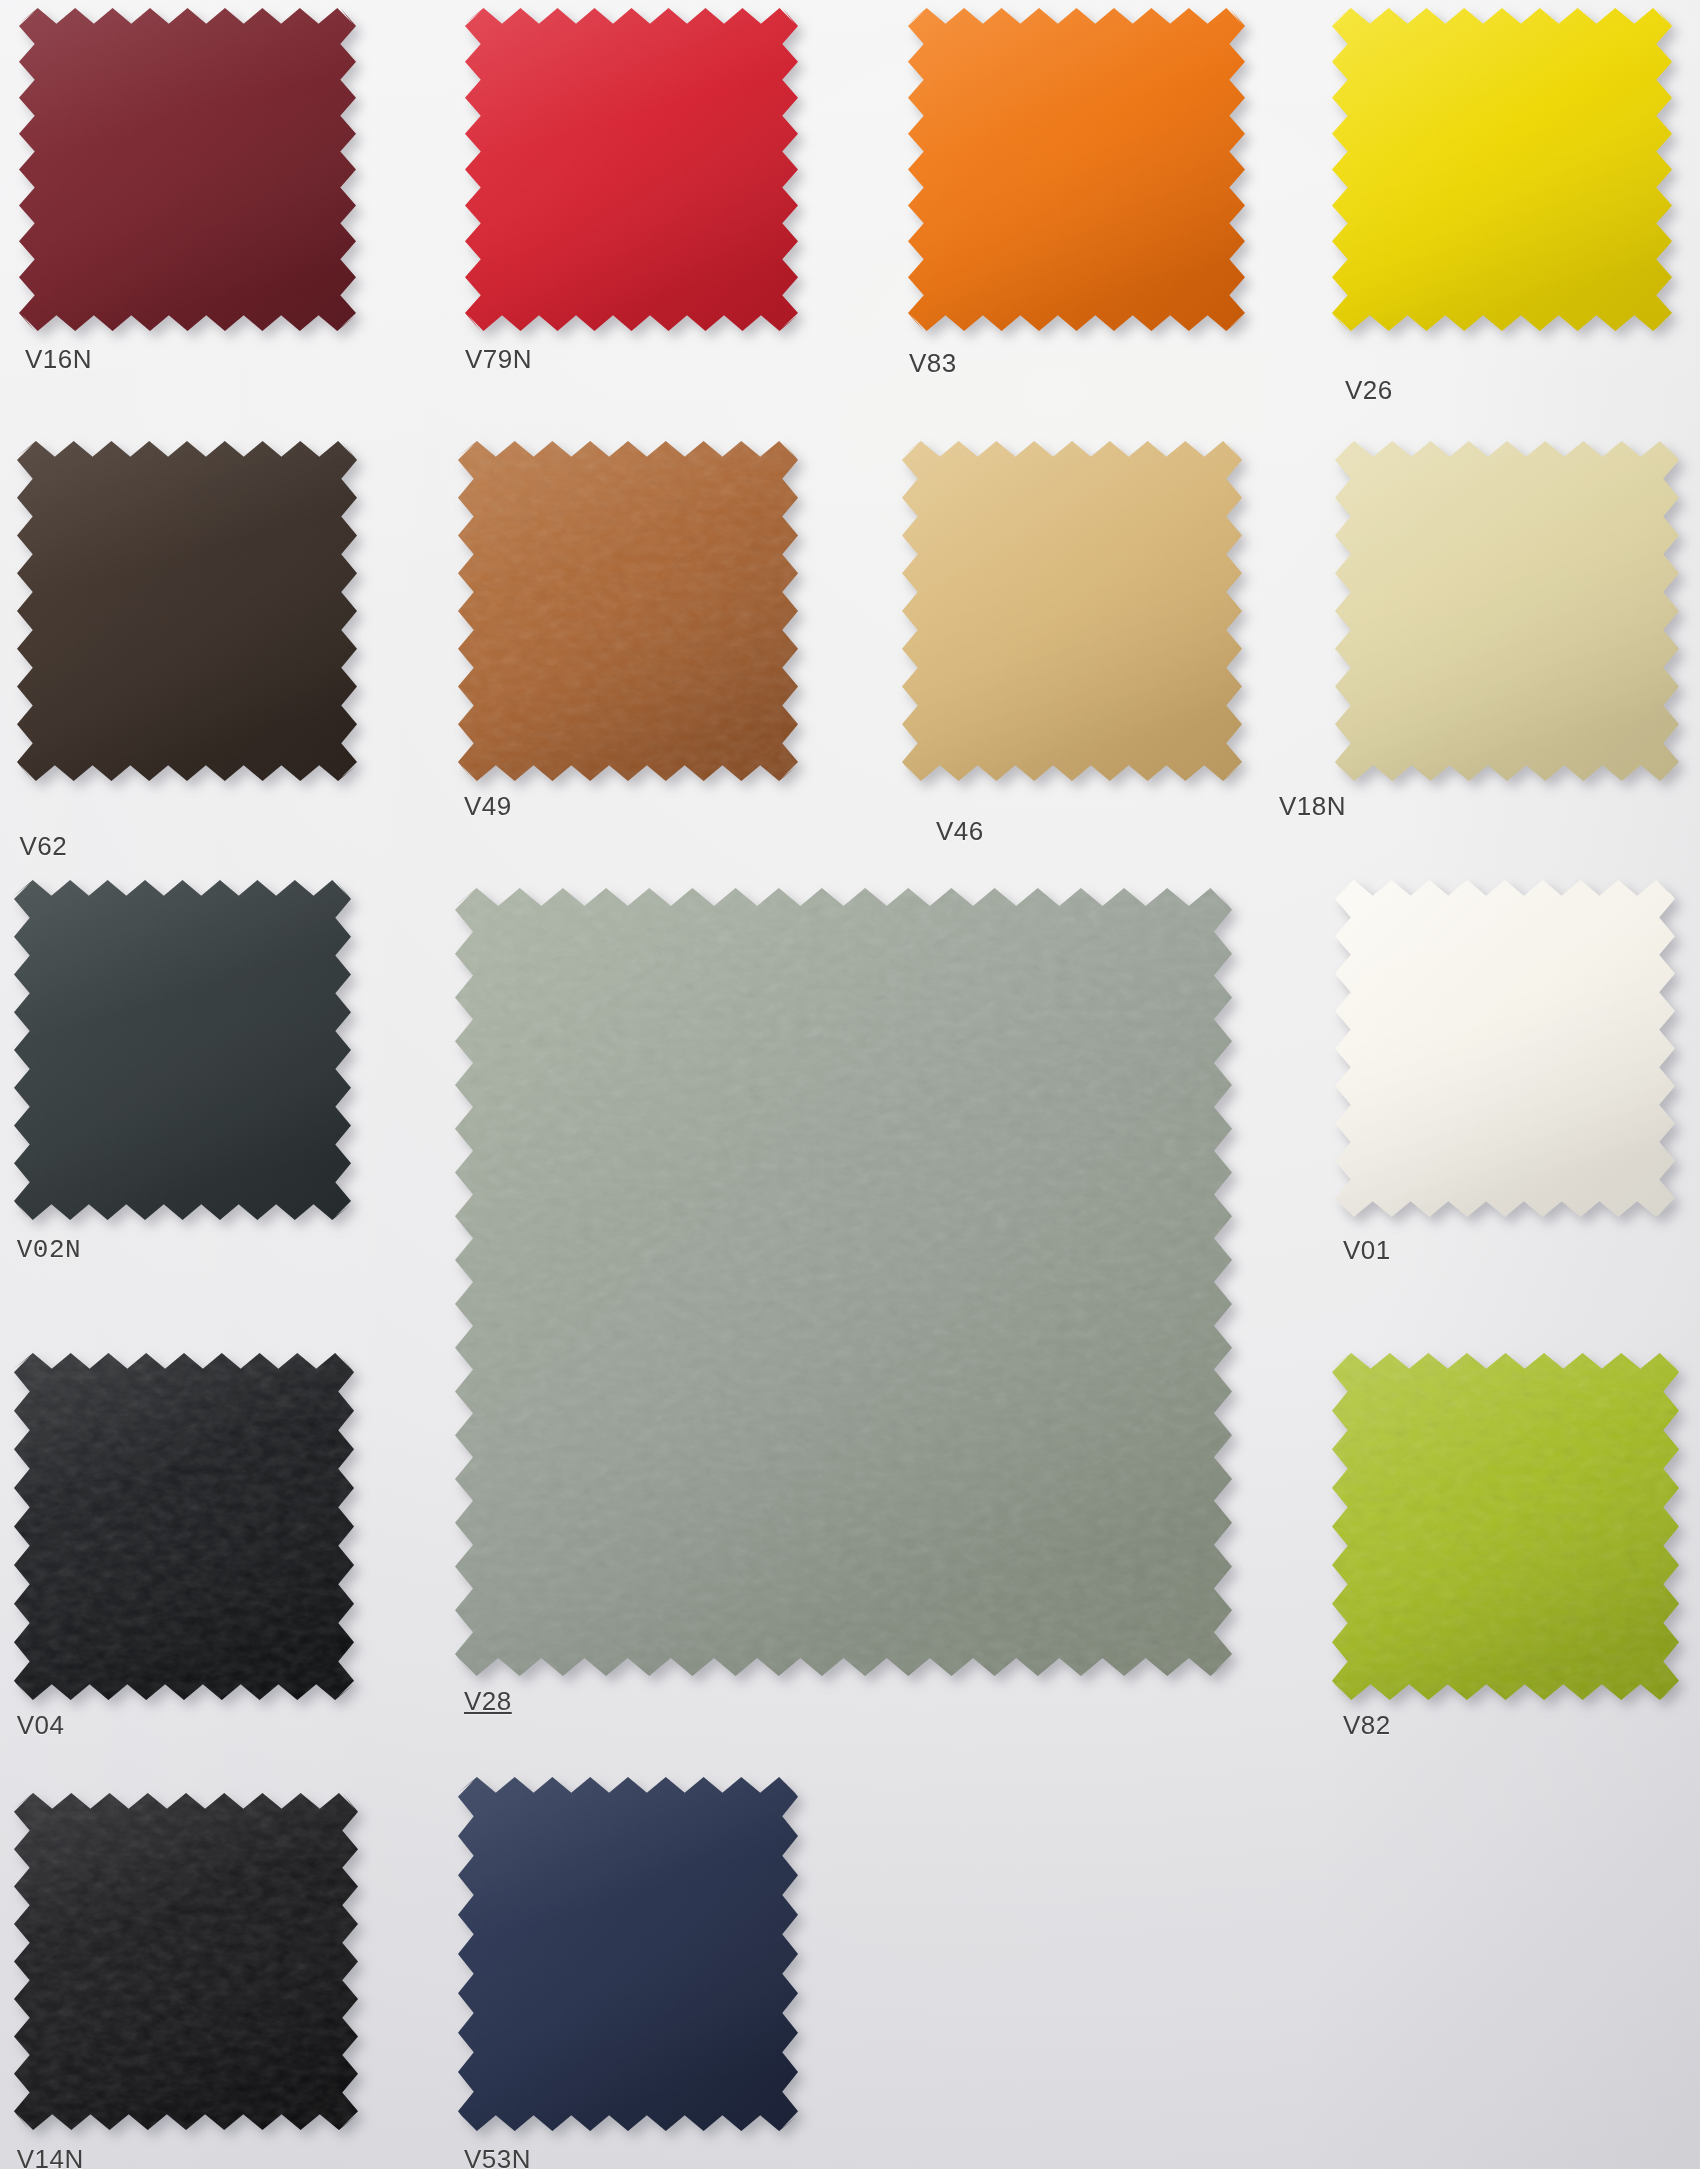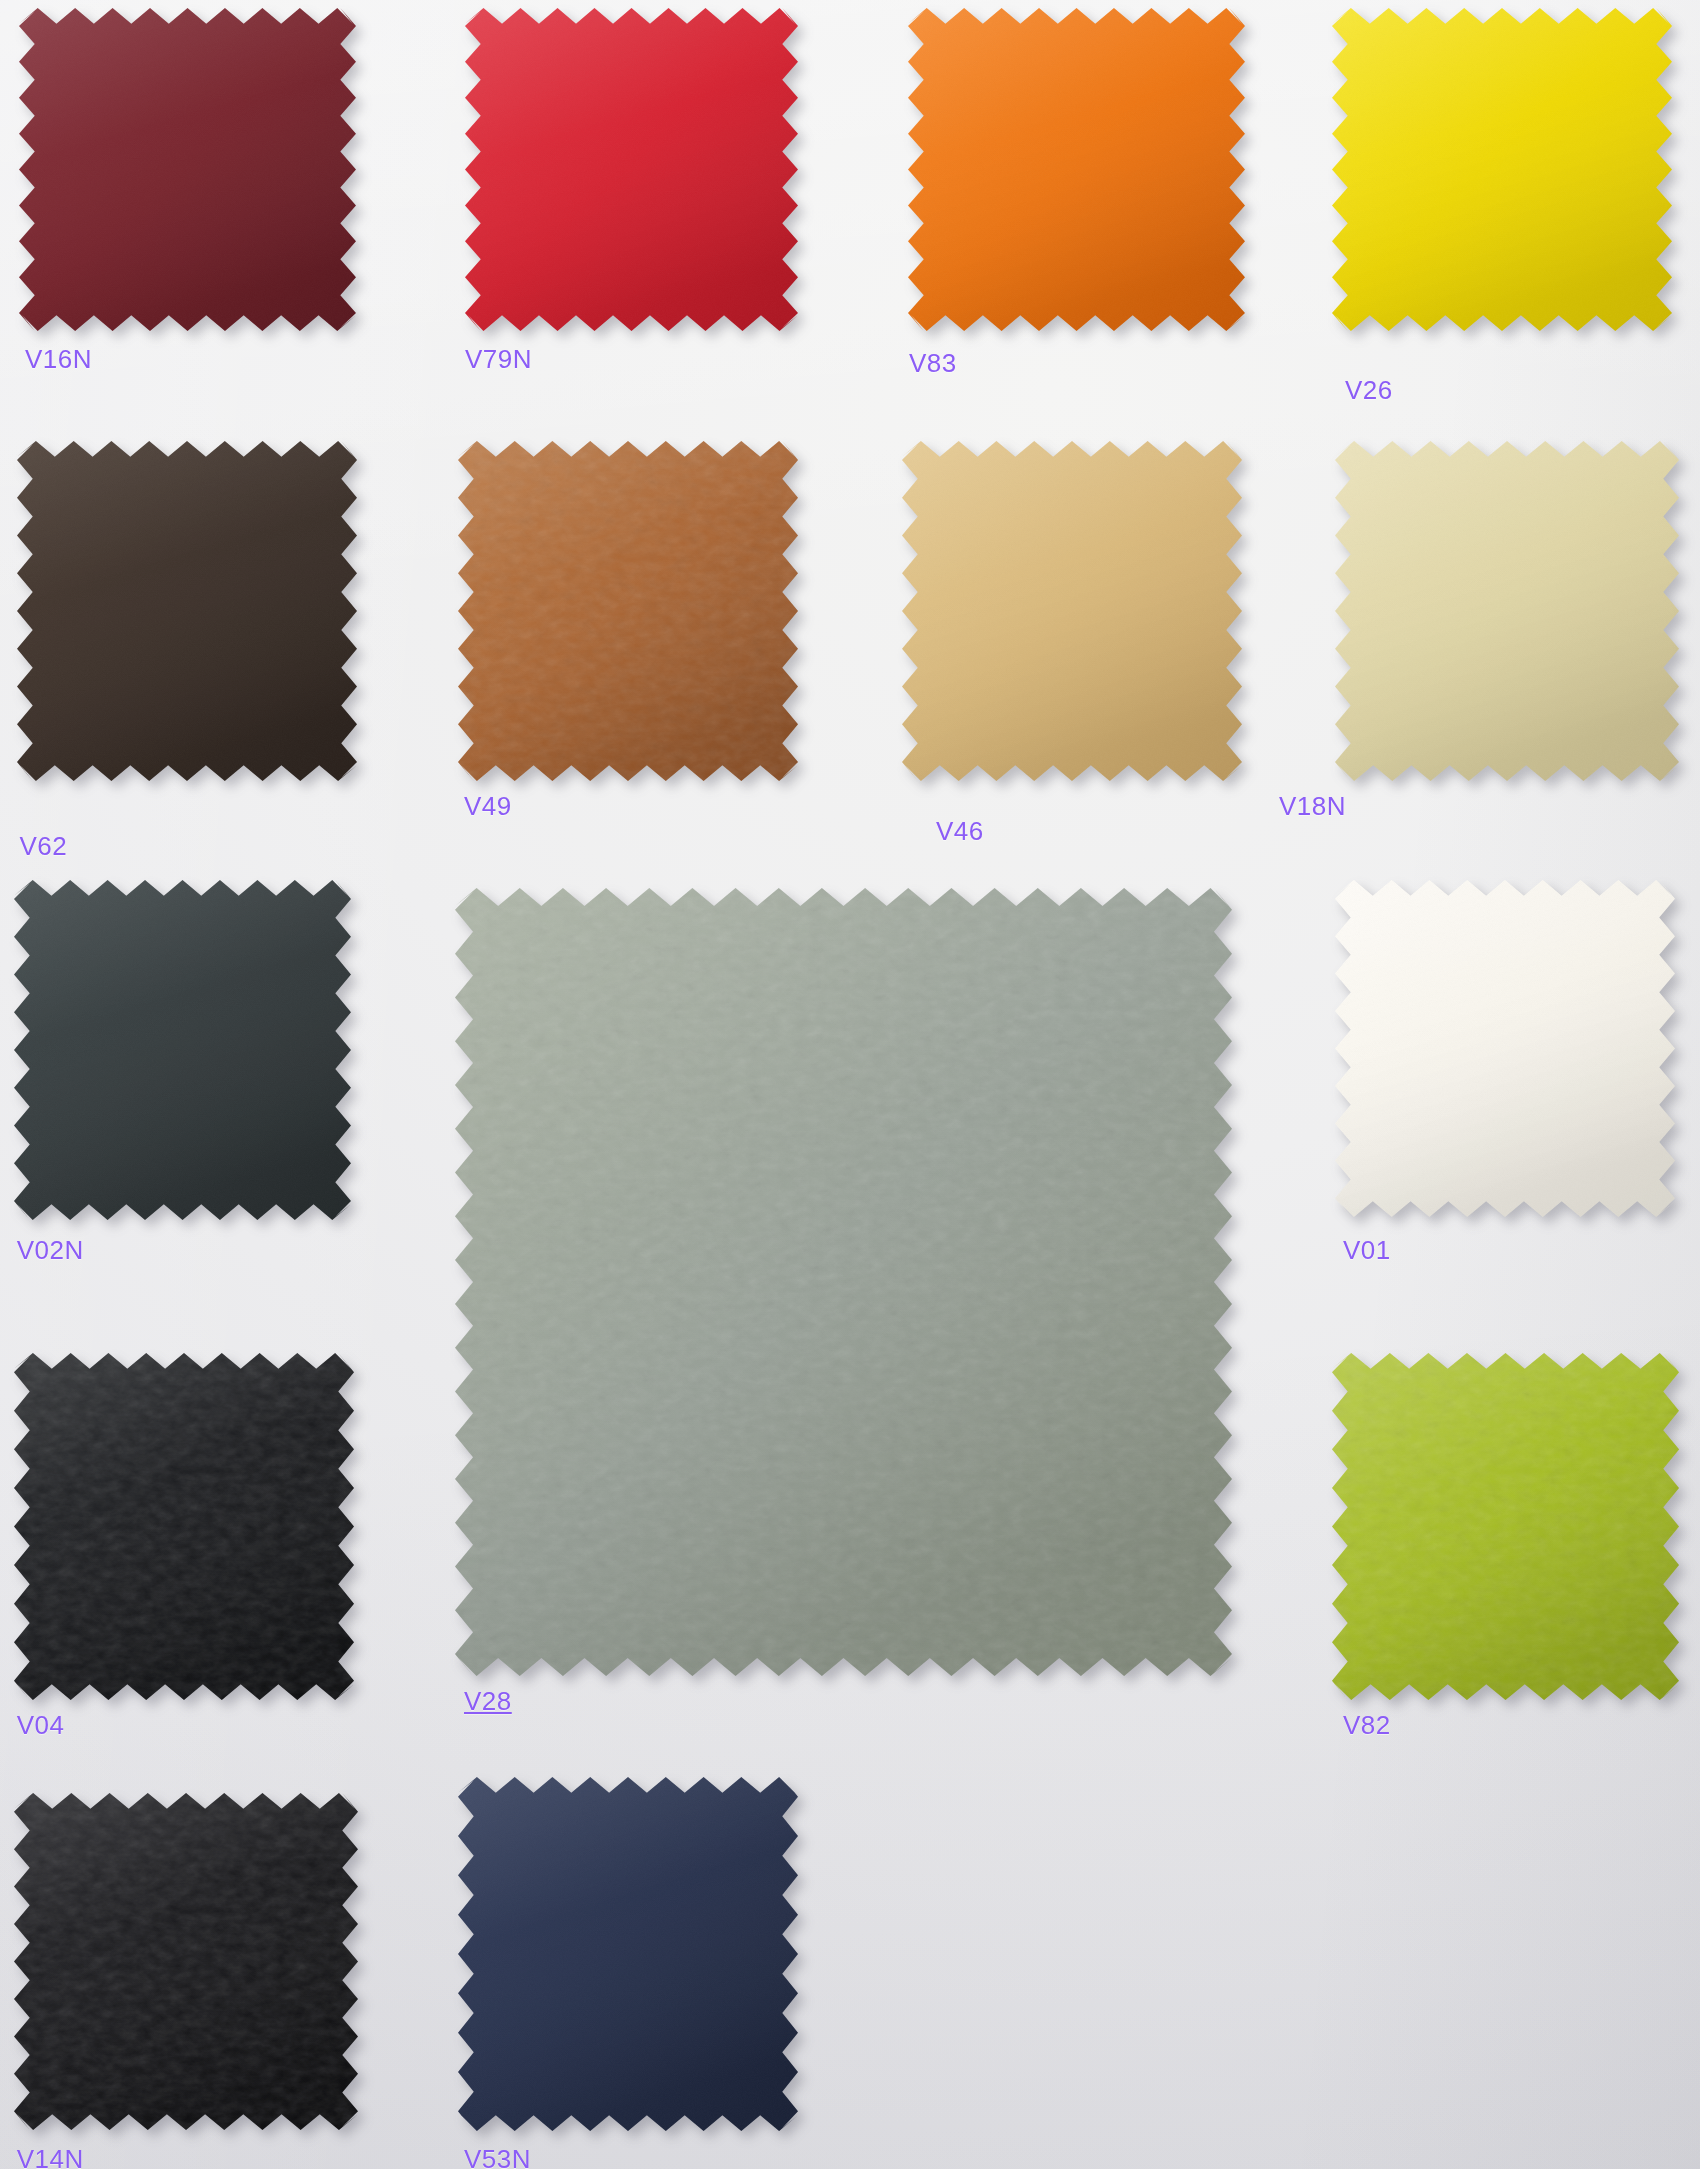--- a/index.html
+++ b/index.html
@@ -36,21 +36,21 @@
   .swatch .zig{
     width:100%;height:100%;
     display:block;
   }
   .swatch .zig .body{ }
 
   .label{
     position:absolute;
     font-size:26px;
     letter-spacing:0.5px;
-    color:#8b5cf6;
+    color:#404040;
     font-weight:400;
     white-space:nowrap;
     text-shadow:0 0.8px 0 rgba(255,255,255,.55);
   }
 </style>
 </head>
 <body>
 
 <div id="sheet"></div>
 
@@ -264,21 +264,21 @@
             </clipPath>
           </defs>
           <polygon points="0.0,18.6 22.1,0.0 44.2,18.6 66.3,0.0 88.4,18.6 110.5,0.0 132.6,18.6 154.7,0.0 176.9,18.6 199.0,0.0 221.1,18.6 243.2,0.0 265.3,18.6 287.4,0.0 309.5,18.6 331.6,0.0 353.7,18.6 375.8,0.0 394.2,18.6 379.4,0.0 397.9,22.3 379.4,44.6 397.9,66.9 379.4,89.2 397.9,111.4 379.4,133.7 397.9,156.0 379.4,178.3 397.9,200.6 379.4,222.9 397.9,245.2 379.4,267.5 397.9,289.8 379.4,312.0 397.9,334.3 379.4,356.6 397.9,378.9 379.4,397.5 397.9,382.6 375.8,401.2 353.7,382.6 331.6,401.2 309.5,382.6 287.4,401.2 265.3,382.6 243.2,401.2 221.1,382.6 199.0,401.2 176.9,382.6 154.7,401.2 132.6,382.6 110.5,401.2 88.4,382.6 66.3,401.2 44.2,382.6 22.1,401.2 3.7,382.6 18.6,401.2 0.0,378.9 18.6,356.6 0.0,334.3 18.6,312.0 0.0,289.8 18.6,267.5 0.0,245.2 18.6,222.9 0.0,200.6 18.6,178.3 0.0,156.0 18.6,133.7 0.0,111.4 18.6,89.2 0.0,66.9 18.6,44.6 0.0,22.3 18.6,3.7" fill="url(#g8)" class="body"></polygon>
           <g clip-path="url(#c8)">
             <rect width="397.9248979591837" height="401.20000000000005" filter="url(#fineGrain)" opacity="0.12" style="mix-blend-mode:overlay"></rect>
             <rect width="397.9248979591837" height="401.20000000000005" fill="url(#sheenGrad)"></rect>
           </g>
         </svg>
       </div>
     </div>
-    <div class="label" style="left: 16.7px; top: 1235px;">V02N</div>
+    <div class="label" style="left: 16.7px; top: 1235px; font-family: Liberation Mono, monospace;">V02N</div>
     <div class="swatch-cell" style="left: 455px; top: 888px; width: 777px; height: 788px;">
       <div class="swatch">
         <svg class="zig" viewBox="0 0 917.0285714285715 930.1289795918368" preserveAspectRatio="none">
           <defs>
             <linearGradient id="g9" x1="0" y1="0" x2="1" y2="1">
        <stop offset="0%" stop-color="#a6af9f"></stop>
        <stop offset="48%" stop-color="#97A097"></stop>
        <stop offset="100%" stop-color="#87907f"></stop>
      </linearGradient>
      <clipPath id="c9">

